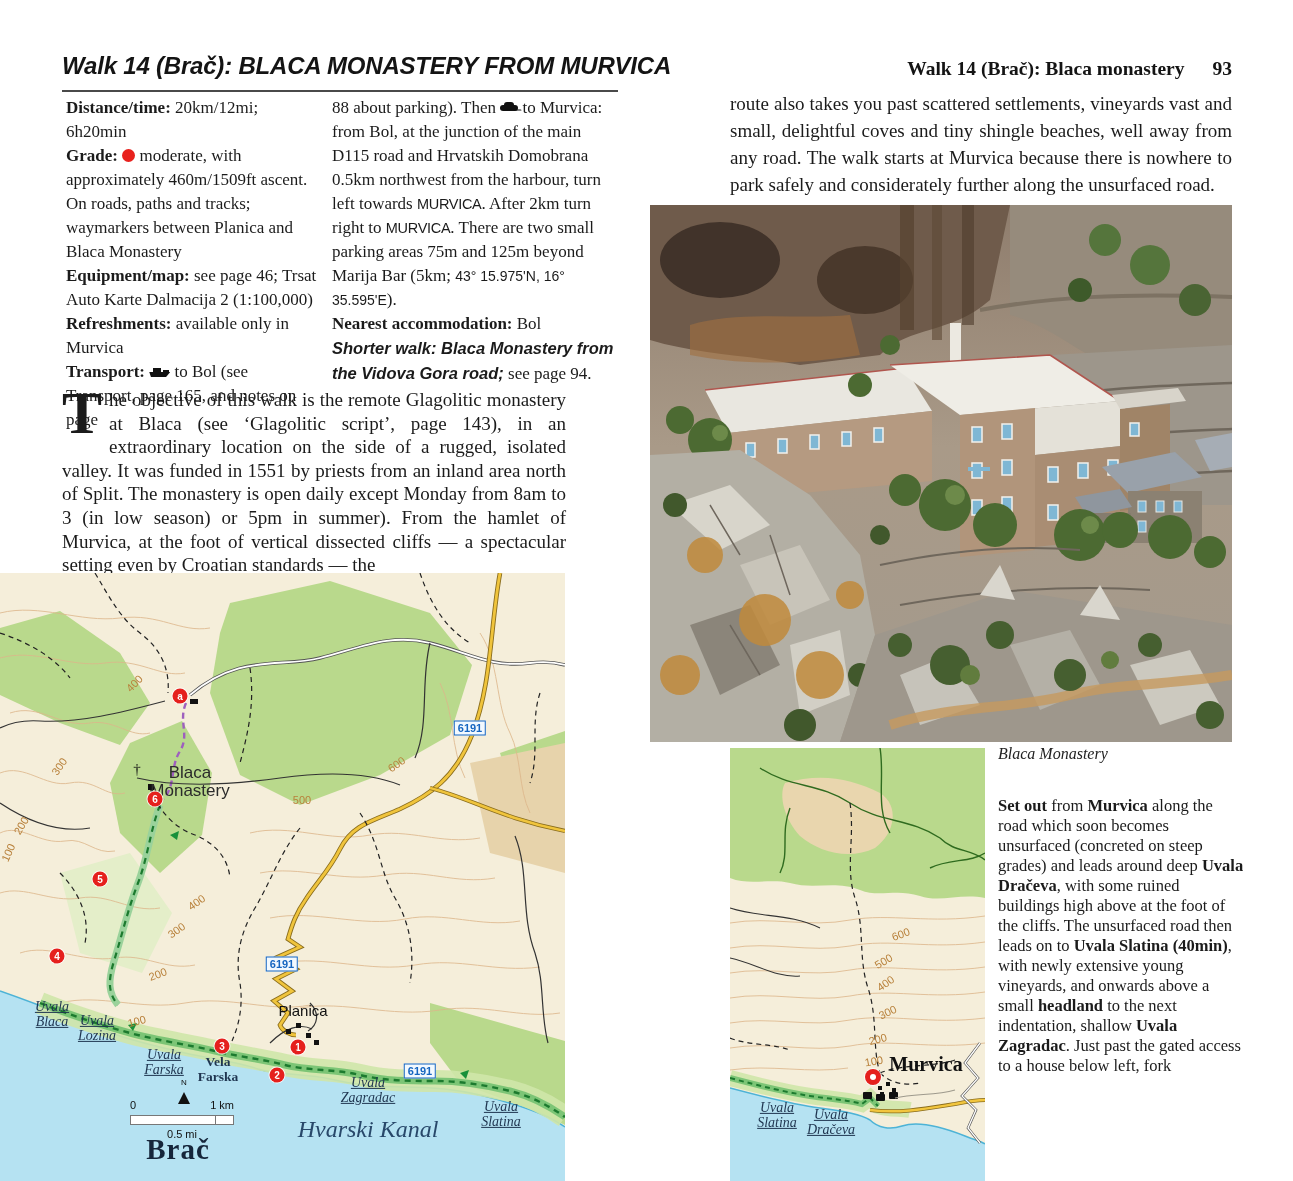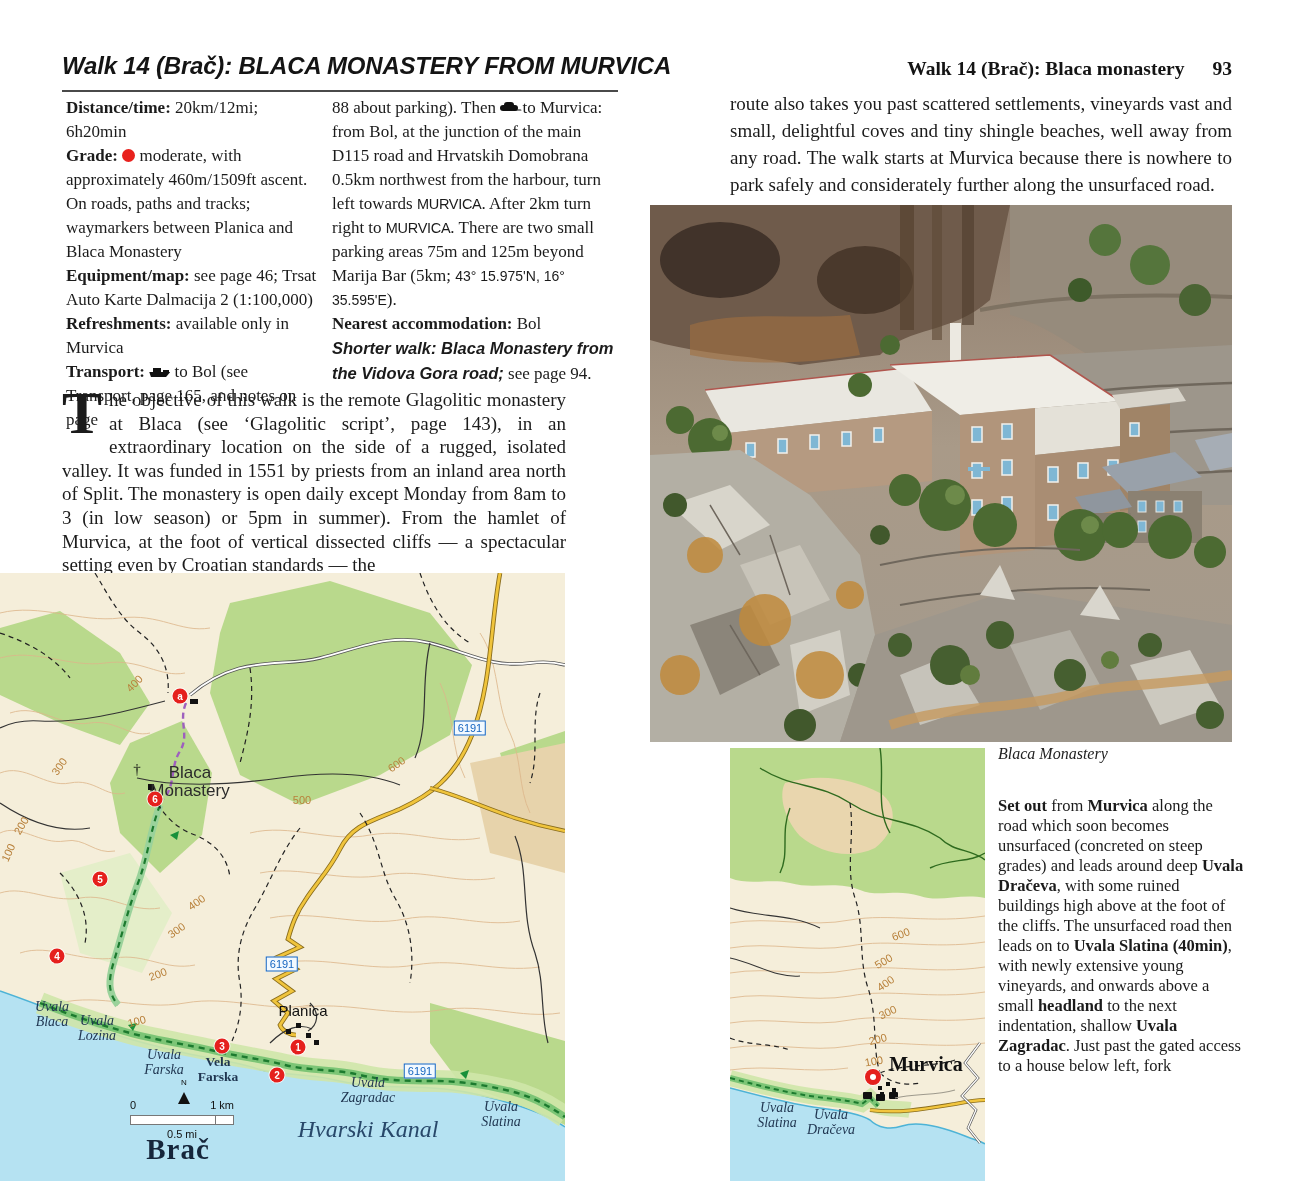--- a/index.html
+++ b/index.html
@@ -49,26 +49,26 @@
   .main-map{left:0;top:573px;width:565px;height:608px;}
   .inset-map{left:730px;top:748px;width:255px;height:433px;}
   .map svg.art{position:absolute;left:0;top:0;width:100%;height:100%;}
   .overlay{position:absolute;left:0;top:0;width:100%;height:100%;}
   .maplabel{position:absolute;transform:translate(-50%,-50%);text-align:center;white-space:nowrap;
     font-family:"Liberation Sans",sans-serif;color:#2b2b2b;line-height:1.08;}
   .maplabel.place{font-size:17px;color:#2b2b2b;}
   .maplabel.sym{font-family:"Liberation Serif",serif;font-size:15px;color:#111;}
   .maplabel.town{font-size:15px;color:#111;}
   .maplabel.townb{font-family:"Liberation Serif",serif;font-weight:bold;font-size:20px;color:#101010;}
-  .maplabel.bay{font-family:"Liberation Serif",serif;font-style:italic;font-size:14px;color:#1f3550;}
+  .maplabel.bay{font-family:"Liberation Serif",serif;font-style:italic;font-size:14px;color:#1f3550;text-decoration:underline;}
   .maplabel.bayb{font-family:"Liberation Serif",serif;font-weight:bold;font-size:13.5px;color:#1f3550;}
   .maplabel.sea{font-family:"Liberation Serif",serif;font-style:italic;font-size:24px;color:#28486a;}
   .maplabel.island{font-family:"Liberation Serif",serif;font-weight:bold;font-size:29px;color:#16263b;letter-spacing:1px;}
   .maplabel.ct{font-size:11px;color:#b8803a;}
-  .maplabel.badge{font-size:11px;font-weight:normal;color:#1565c0;background:#f2f9ff;
+  .maplabel.badge{font-size:11px;font-weight:bold;color:#1565c0;background:#f2f9ff;
     border:1.5px solid #1565c0;border-radius:0;padding:0 3px;line-height:13px;}
   .marker{position:absolute;transform:translate(-50%,-50%);width:15px;height:15px;border-radius:50%;
     background:#e5201d;color:#fff;font-family:"Liberation Sans",sans-serif;font-weight:bold;
     font-size:10px;line-height:15px;text-align:center;box-shadow:0 0 0 1px #ffffffcc;}
   .marker::after{content:"";position:absolute;left:1px;top:11px;border:4px solid transparent;
     border-top-color:#e5201d;transform:rotate(28deg);}
   .marker.pin{width:16px;height:16px;}
   .marker.pin::before{content:"";position:absolute;left:5px;top:5px;width:6px;height:6px;border-radius:50%;background:#fff;}
   
   .scalebar{position:absolute;left:130px;top:508px;width:126px;font-family:"Liberation Sans",sans-serif;

